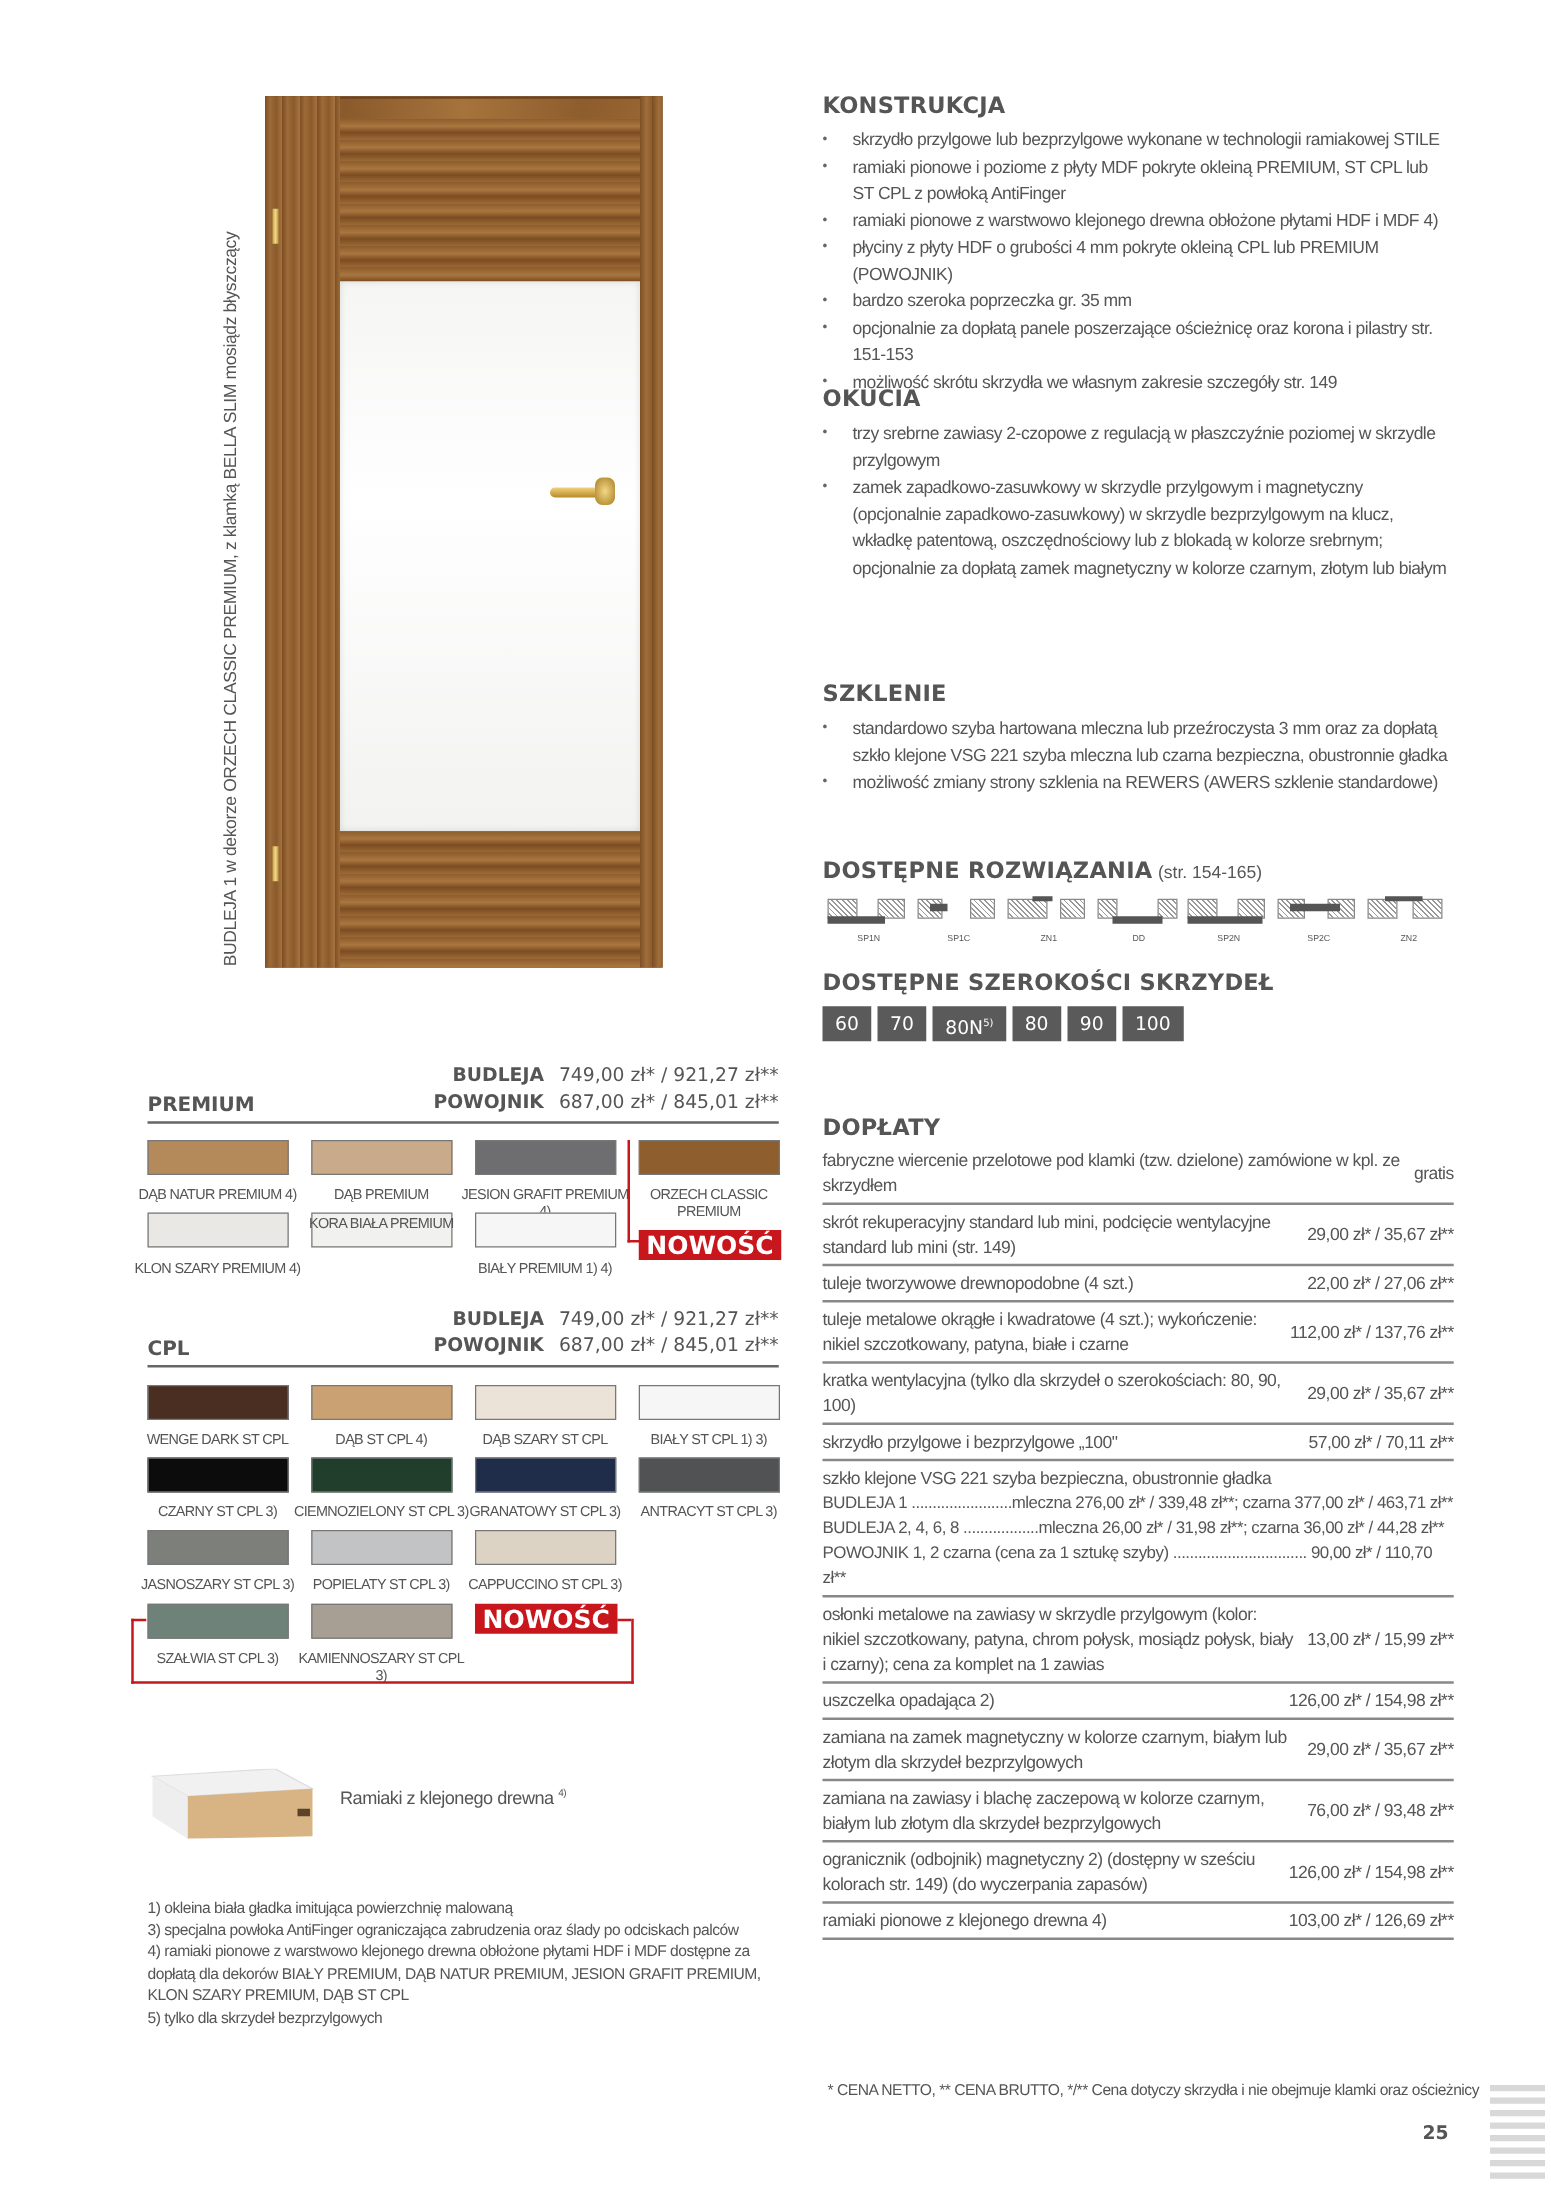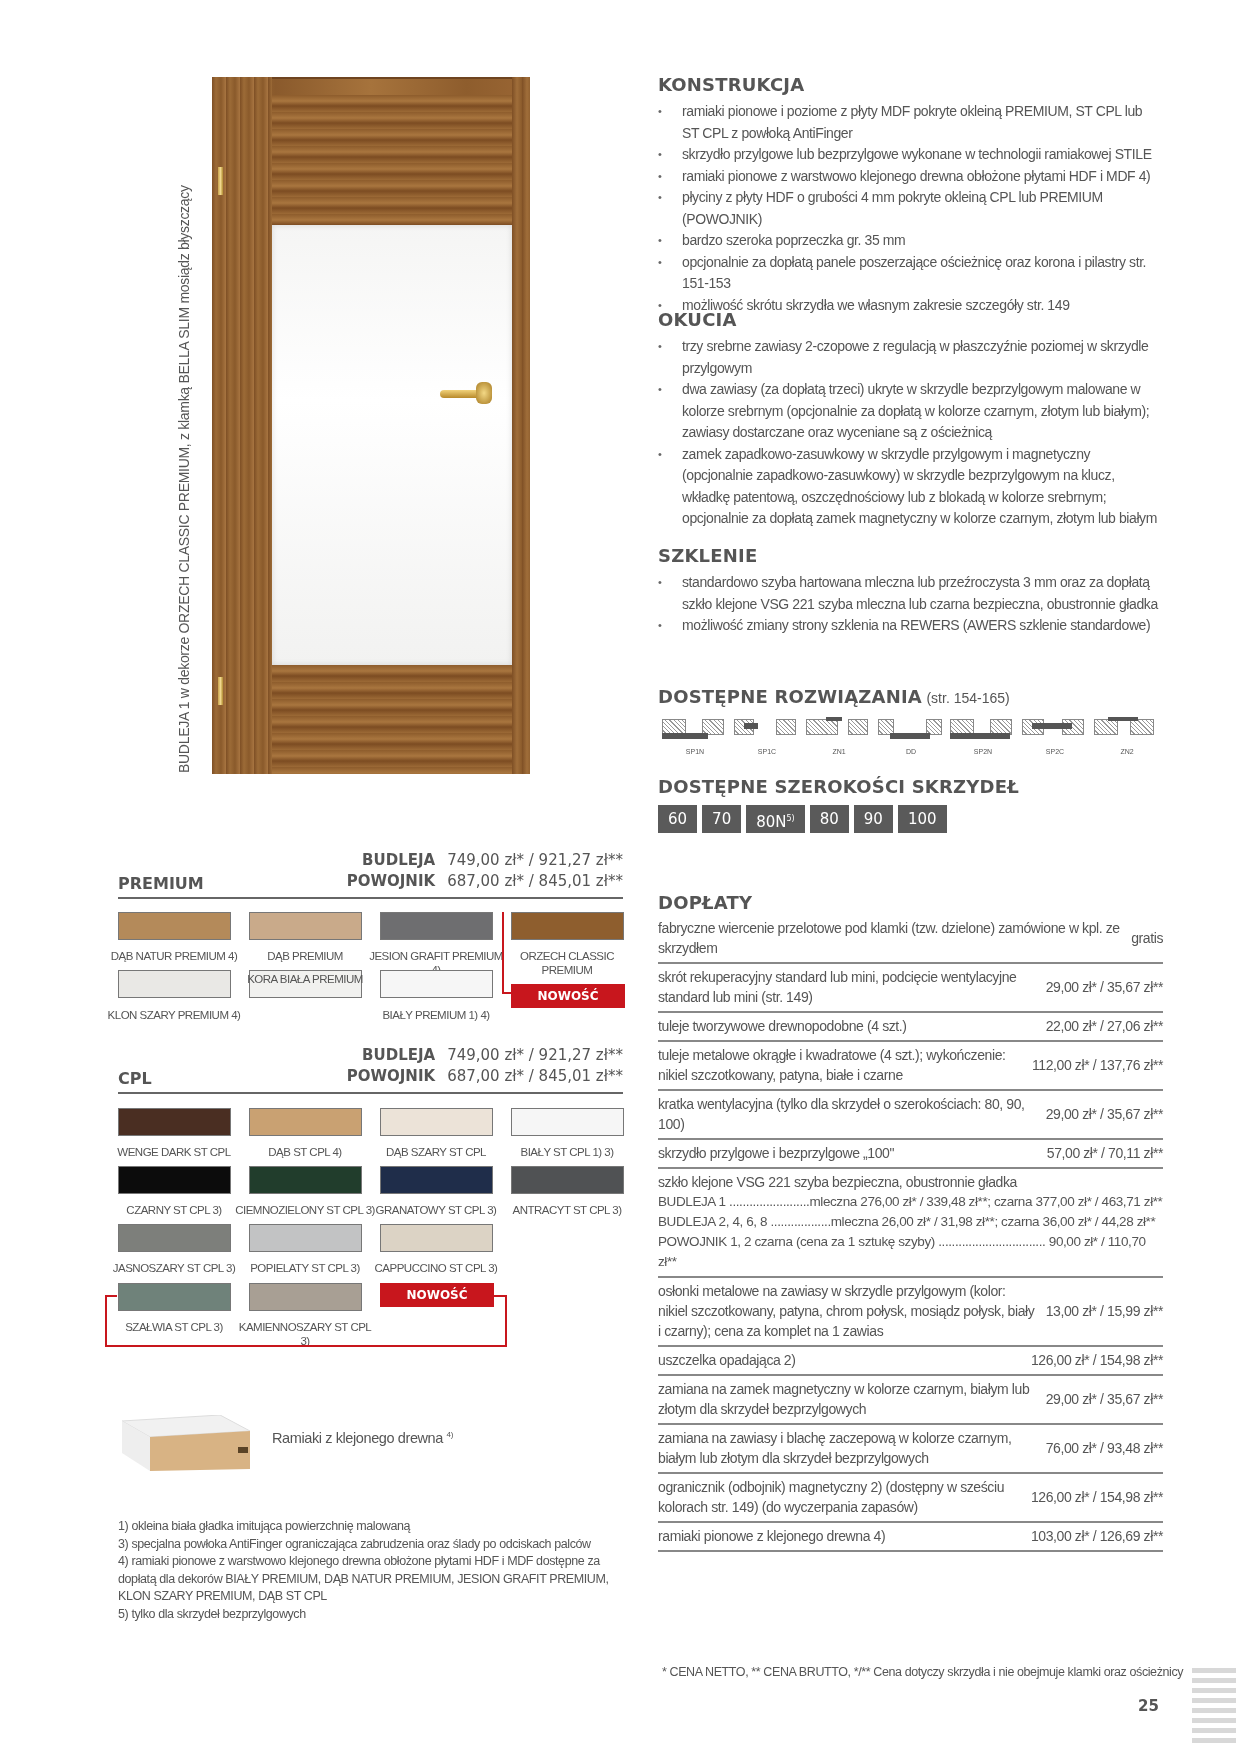--- a/index.html
+++ b/index.html
@@ -22,21 +22,21 @@
   ul.b{list-style:none;margin:6px 0 0 0;padding:0;}
   ul.b li{position:relative;padding-left:24px;font-size:14px;line-height:21.5px;color:#555;letter-spacing:-.4px;}
   ul.b li::before{content:"•";position:absolute;left:0;top:0;font-size:11px;color:#666;}
 
   .price-hdr{position:absolute;right:618px;text-align:right;font-family:"DejaVu Sans",sans-serif;font-size:15px;color:#555;line-height:21px;}
   .price-hdr b{font-weight:bold;margin-right:12px;margin-top:38px;}
   .grp-label{position:absolute;left:118px;font-family:"DejaVu Sans",sans-serif;font-weight:bold;font-size:16px;color:#555;}
   .rule{position:absolute;left:118px;width:505px;height:2px;background:#666;}
   .sw{position:absolute;width:113px;height:28px;border:1px solid #777;box-sizing:border-box;}
   .swl{position:absolute;width:140px;text-align:center;font-size:11.5px;color:#555;letter-spacing:-.5px;line-height:14px;}
-  .nowosc{position:absolute;width:114px;height:24px;background:#c8161d;color:#fff;font-family:"DejaVu Sans",sans-serif;font-weight:bold;font-size:12px;text-align:center;line-height:24px;}
+  .nowosc{position:absolute;width:114px;height:24px;background:#c8161d;color:#fff;font-family:"DejaVu Sans",sans-serif;font-weight:bold;font-size:20px;text-align:center;line-height:24px;}
   .redbox{position:absolute;border:2px solid #c8161d;}
 
   .widths{position:absolute;left:658px;top:805px;display:flex;gap:5px;}
   .wbox{background:#5a5a5a;color:#fff;font-family:"DejaVu Sans",sans-serif;font-size:15px;height:28px;line-height:28px;padding:0 10px;}
   .wbox sup{font-size:8px;}
 
   .solutions{position:absolute;left:662px;top:715px;display:flex;gap:6px;}
   .sol{width:66px;height:40px;position:relative;}
   .sol .hatch{position:absolute;height:14px;top:4px;background:repeating-linear-gradient(45deg,#fff 0 2px,#999 2px 3px);border:1px solid #888;}
   .sol .bar{position:absolute;height:6px;top:18px;background:#555;}
@@ -66,35 +66,34 @@
   <div class="hinge" style="top:90px"></div>
   <div class="hinge" style="top:600px"></div>
   <div class="handle"></div>
   <div class="rose"></div>
 </div>
 <div class="vcap">BUDLEJA 1 w dekorze ORZECH CLASSIC PREMIUM, z klamką BELLA SLIM mosiądz błyszczący</div>
 
 <div class="sec" style="top:74px">
   <h2>KONSTRUKCJA</h2>
   <ul class="b">
+    <li>skrzydło przylgowe lub bezprzylgowe wykonane w technologii ramiakowej STILE</li>
     <li>ramiaki pionowe i poziome z płyty MDF pokryte okleiną PREMIUM, ST CPL lub ST CPL z powłoką AntiFinger</li>
-    <li>skrzydło przylgowe lub bezprzylgowe wykonane w technologii ramiakowej STILE</li>
     <li>ramiaki pionowe z warstwowo klejonego drewna obłożone płytami HDF i MDF 4)</li>
     <li>płyciny z płyty HDF o grubości 4 mm pokryte okleiną CPL lub PREMIUM (POWOJNIK)</li>
     <li>bardzo szeroka poprzeczka gr. 35 mm</li>
     <li>opcjonalnie za dopłatą panele poszerzające ościeżnicę oraz korona i pilastry str. 151-153</li>
     <li>możliwość skrótu skrzydła we własnym zakresie szczegóły str. 149</li>
   </ul>
 </div>
 
 <div class="sec" style="top:309px">
   <h2>OKUCIA</h2>
   <ul class="b">
     <li>trzy srebrne zawiasy 2-czopowe z regulacją w płaszczyźnie poziomej w skrzydle przylgowym</li>
-    <li>dwa zawiasy (za dopłatą trzeci) ukryte w skrzydle bezprzylgowym malowane w kolorze srebrnym (opcjonalnie za dopłatą w kolorze czarnym, złotym lub białym); zawiasy dostarczane oraz wyceniane są z ościeżnicą</li>
     <li>zamek zapadkowo-zasuwkowy w skrzydle przylgowym i magnetyczny (opcjonalnie zapadkowo-zasuwkowy) w skrzydle bezprzylgowym na klucz, wkładkę patentową, oszczędnościowy lub z blokadą w kolorze srebrnym; opcjonalnie za dopłatą zamek magnetyczny w kolorze czarnym, złotym lub białym</li>
   </ul>
 </div>
 
 <div class="sec" style="top:545px">
   <h2>SZKLENIE</h2>
   <ul class="b">
     <li>standardowo szyba hartowana mleczna lub przeźroczysta 3 mm oraz za dopłatą szkło klejone VSG 221 szyba mleczna lub czarna bezpieczna, obustronnie gładka</li>
     <li>możliwość zmiany strony szklenia na REWERS (AWERS szklenie standardowe)</li>
   </ul>

